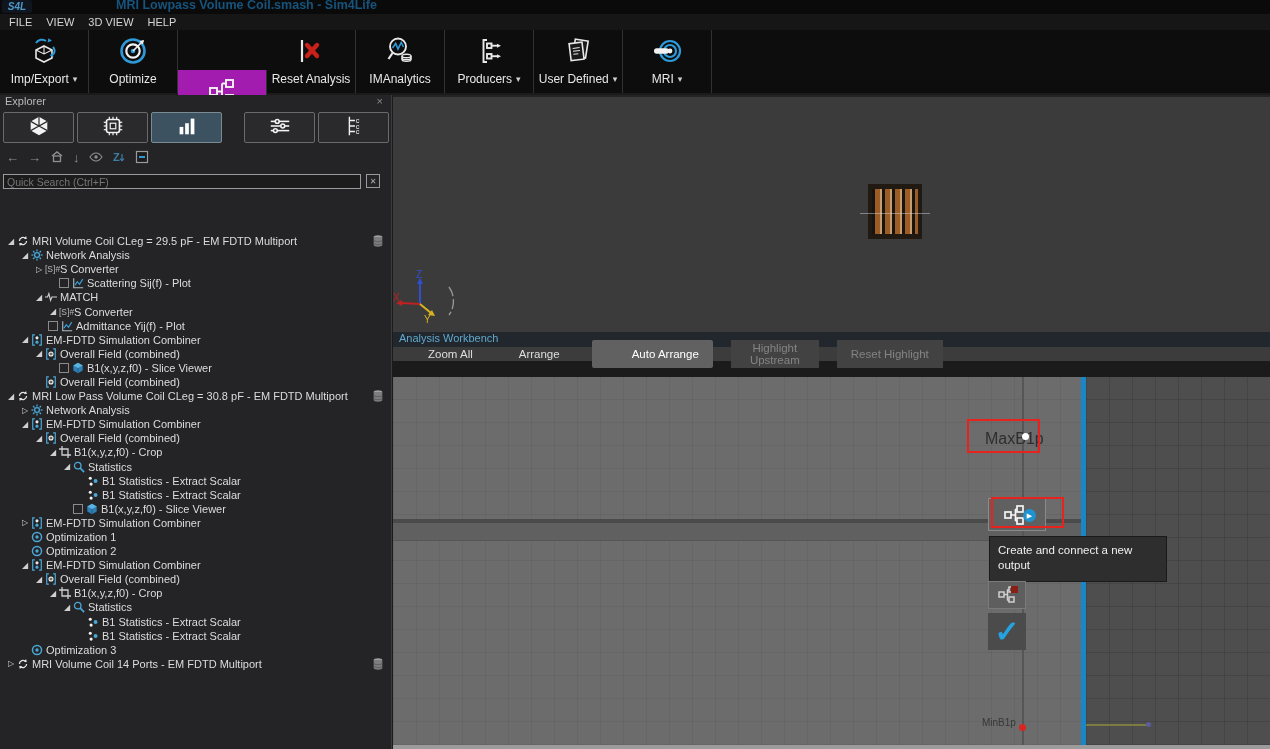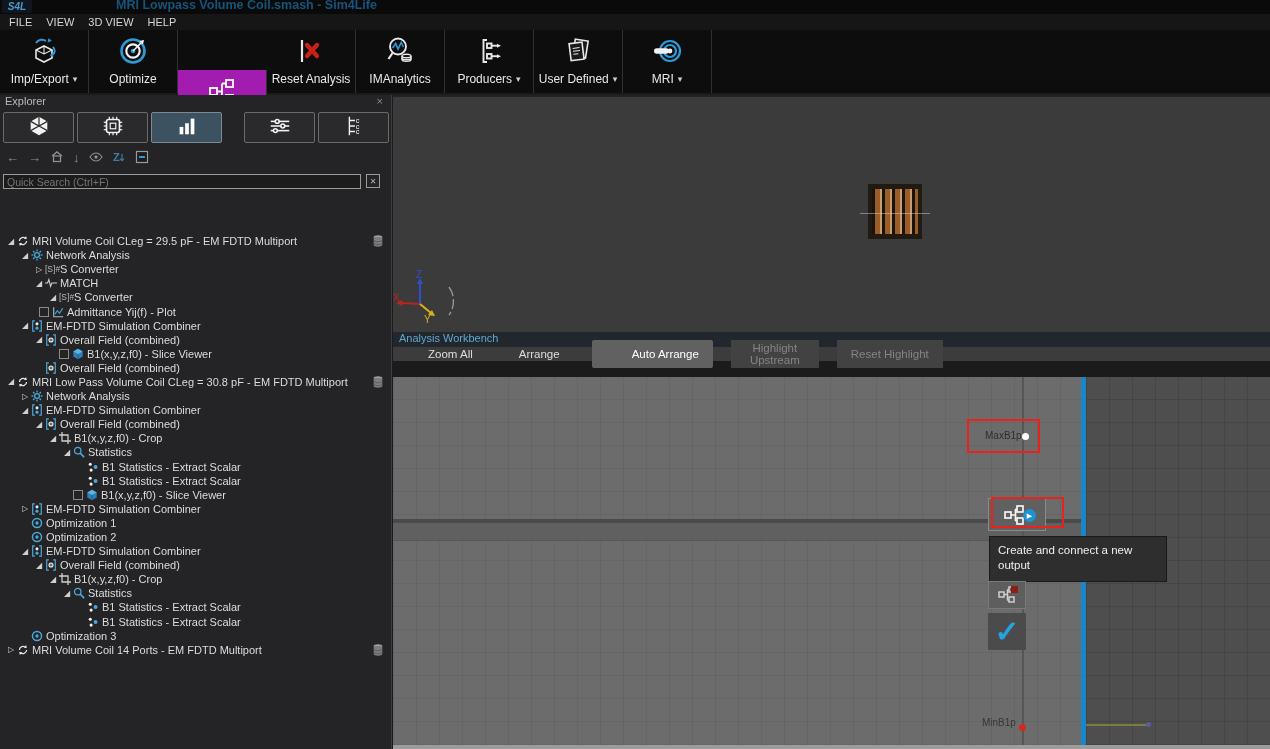--- a/index.html
+++ b/index.html
@@ -88,21 +88,21 @@
      background-image:repeating-linear-gradient(90deg,rgba(0,0,0,.12) 0 1px,transparent 1px 23px),
                       repeating-linear-gradient(0deg,rgba(0,0,0,.12) 0 1px,transparent 1px 23px); }
   .node-gap { position:absolute; left:0; top:142px; width:688px; height:22px; background:#606060;
               border-top:4px solid #4a4a4a; border-bottom:1px solid #565656; }
   .node-edge { position:absolute; left:629px; top:0; width:2px; height:368px; background:#565656; }
   .blue-line { position:absolute; left:688px; top:0; width:5px; height:368px; background:#1787c9; }
   .bottom-strip { position:absolute; left:0; top:368px; width:877px; height:4px; background:#9c9c9c; }
 
   .max-port { position:absolute; left:574px; top:42px; width:73px; height:34px; }
   .max-port .red-frame { position:absolute; inset:0; border:2px solid #e8231d; }
-  .port-label { position:absolute; left:18px; top:11px; color:#2e2e2e; font-size:10px; }
+  .port-label { position:absolute; left:18px; top:11px; color:#2e2e2e; font-size:16px; }
   .port-dot-white { position:absolute; right:11px; top:14px; width:7px; height:7px; border-radius:50%; background:#ffffff; }
 
   .btn-create-output { position:absolute; left:595px; top:121px; width:58px; height:33px; background:#606060;
       border:1px solid #8a8a8a; display:flex; align-items:center; justify-content:center; }
   .co-glyph { position:relative; width:26px; height:22px; }
   .co-glyph svg { width:22px; height:22px; }
   .co-badge { position:absolute; right:-6px; top:5px; width:13px; height:13px; border-radius:50%; background:#1f93d0;
       color:#fff; font-size:7px; text-align:center; line-height:13px; }
   .red-frame-btn { position:absolute; left:598px; top:120px; width:73px; height:31px; border:2px solid #e8231d; pointer-events:none; }
 
@@ -375,37 +375,48 @@
           </span>
           <span class="tree-label">Network Analysis</span>
         </div>
         <div class="tree-row" style="padding-left: 33px;">
           <span class="tw">▷</span>
           <span class="tree-ico">
             <span class="sconv">[S]#</span>
           </span>
           <span class="tree-label">S Converter</span>
         </div>
+        <div class="tree-row" style="padding-left: 47px;">
+          <span class="tw"></span>
+          <span class="tree-check"></span>
+          <span class="tree-ico">
+            <svg viewBox="0 0 14 14">
+              <path d="M2 1.5v11h11" stroke="#a9bcc6" fill="none" stroke-width="1.3"></path>
+              <path d="M3.5 9.5l2.7-4 2.6 3 3.7-6" stroke="#3aa0d8" fill="none" stroke-width="1.4"></path>
+            </svg>
+          </span>
+          <span class="tree-label">Scattering Sij(f) - Plot</span>
+        </div>
         <div class="tree-row" style="padding-left: 33px;">
           <span class="tw">◢</span>
           <span class="tree-ico">
             <svg viewBox="0 0 14 14">
               <path d="M0 7h3l1.5-4 2 8L8 7h6" stroke="#cfcfcf" fill="none" stroke-width="1.3"></path>
             </svg>
           </span>
           <span class="tree-label">MATCH</span>
         </div>
         <div class="tree-row" style="padding-left: 47px;">
           <span class="tw">◢</span>
           <span class="tree-ico">
             <span class="sconv">[S]#</span>
           </span>
           <span class="tree-label">S Converter</span>
         </div>
-        <div class="tree-row" style="padding-left: 27px;">
+        <div class="tree-row" style="padding-left: 36px;">
           <span class="tw"></span>
           <span class="tree-check"></span>
           <span class="tree-ico">
             <svg viewBox="0 0 14 14">
               <path d="M2 1.5v11h11" stroke="#a9bcc6" fill="none" stroke-width="1.3"></path>
               <path d="M3.5 9.5l2.7-4 2.6 3 3.7-6" stroke="#3aa0d8" fill="none" stroke-width="1.4"></path>
             </svg>
           </span>
           <span class="tree-label">Admittance Yij(f) - Plot</span>
         </div>

